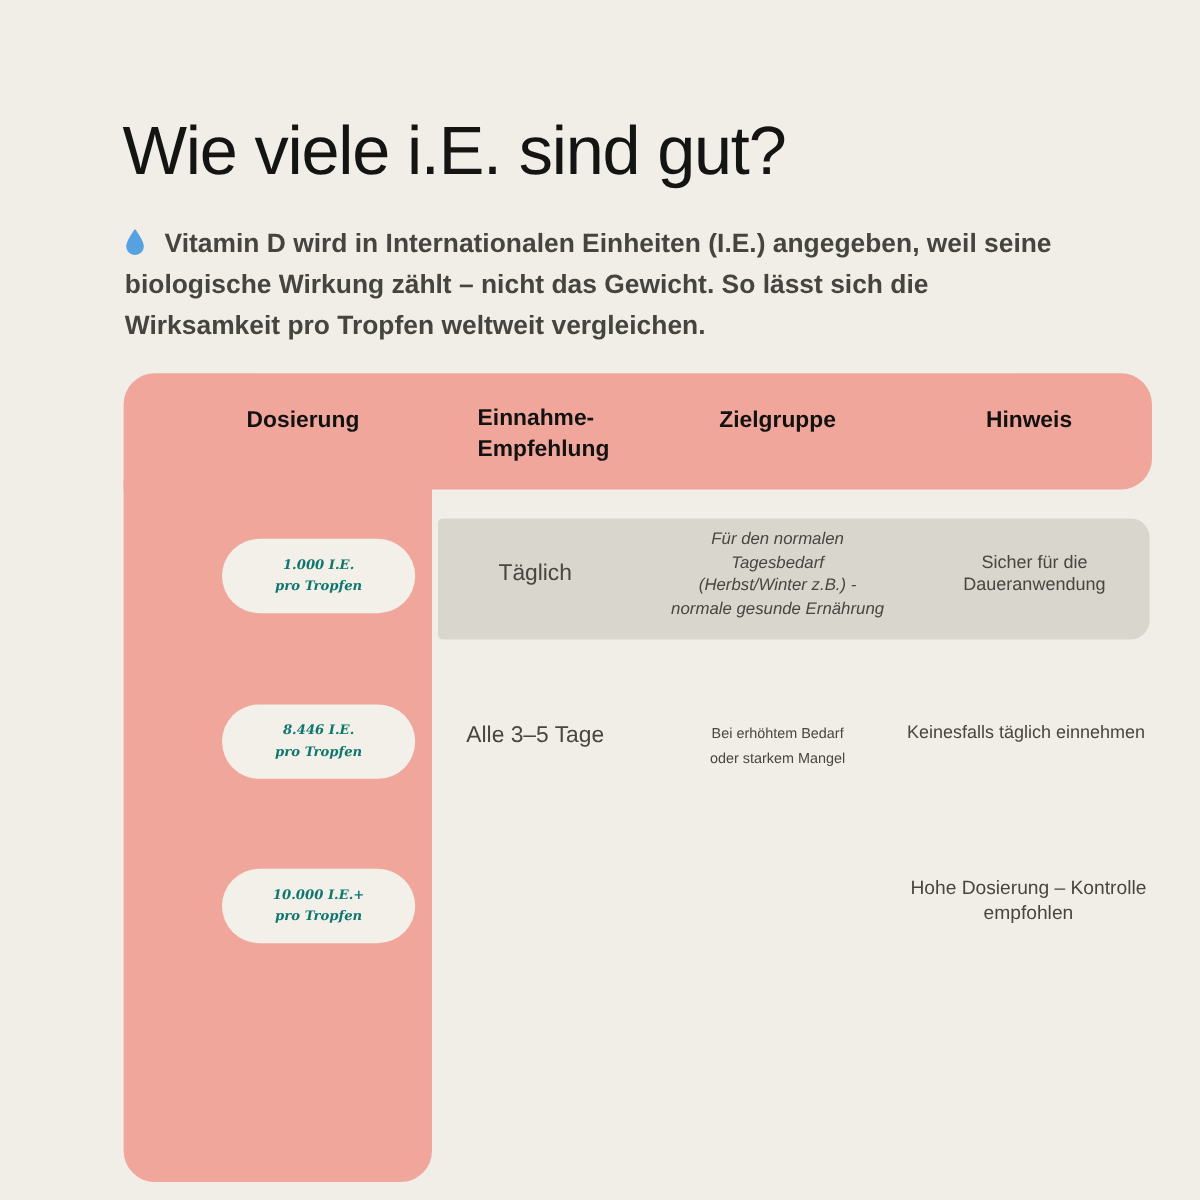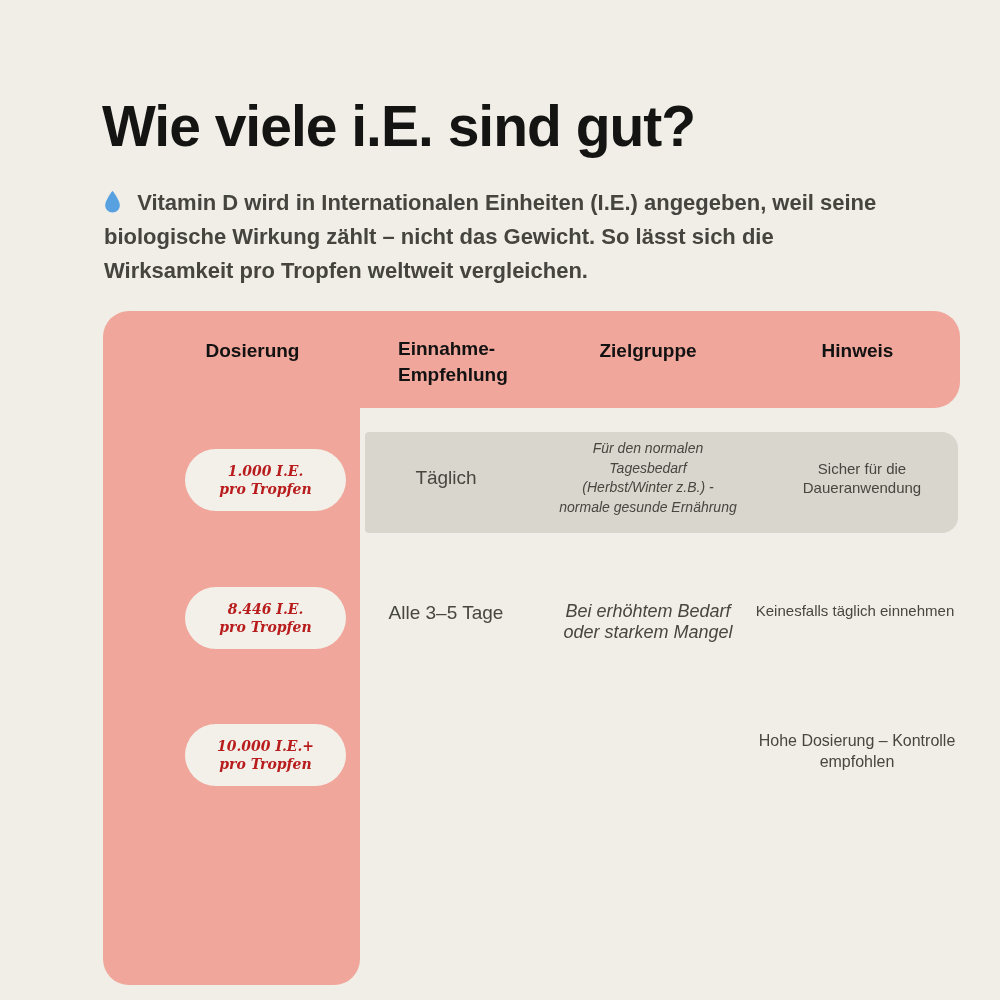--- a/index.html
+++ b/index.html
@@ -13,21 +13,21 @@
     width: 1000px;
     height: 1000px;
     background: #f1eee7;
     overflow: hidden;
   }
   .title {
     position: absolute;
     left: 102px;
     top: 93px;
     font-size: 57px;
-    font-weight: 700;
+    font-weight: 400;
     letter-spacing: -1px;
     color: #141413;
   }
   .intro {
     position: absolute;
     left: 104px;
     top: 186px;
     width: 800px;
     font-size: 22px;
     font-weight: 700;
@@ -87,41 +87,41 @@
     height: 62px;
     background: #f2f0e9;
     border-radius: 31px;
     display: flex;
     align-items: center;
     justify-content: center;
     text-align: center;
     font-family: "DejaVu Serif", serif;
     font-style: italic;
     font-weight: 700;
-    font-size: 14px;
+    font-size: 11px;
     line-height: 18px;
-    color: #b91c1c;
+    color: #0f766e;
     white-space: pre-line;
   }
   .pill.r0 { top: 449px; }
   .pill.r1 { top: 587px; }
   .pill.r2 { top: 724px; }
   .cell {
     position: absolute;
     text-align: center;
     color: #47463f;
     white-space: pre-line;
   }
   
   .c-r0-einnahme   { left: 366px; width: 160px; top: 467px; font-size: 19px; }
   .c-r0-zielgruppe { left: 535px; width: 226px; top: 439px; font-size: 14px; line-height: 19.5px; font-style: italic; }
   .c-r0-hinweis    { left: 762px; width: 200px; top: 459px; font-size: 15px; line-height: 19px; }
   
   .c-r1-einnahme   { left: 366px; width: 160px; top: 602px; font-size: 19px; }
-  .c-r1-zielgruppe { left: 538px; width: 220px; top: 601px; font-size: 18px; line-height: 21px; font-style: italic; }
+  .c-r1-zielgruppe { left: 538px; width: 220px; top: 601px; font-size: 12px; line-height: 21px; }
   .c-r1-hinweis    { left: 735px; width: 240px; top: 602px; font-size: 15px; }
   
   .c-r2-einnahme   { left: 368px; width: 160px; top: 735px; font-size: 17px; line-height: 23px; }
   .c-r2-zielgruppe { left: 538px; width: 220px; top: 737px; font-size: 16px; line-height: 21px; }
   .c-r2-hinweis    { left: 737px; width: 240px; top: 730px; font-size: 16px; line-height: 21px; }
 </style>
 </head>
 <body>
 
 <div class="canvas">

